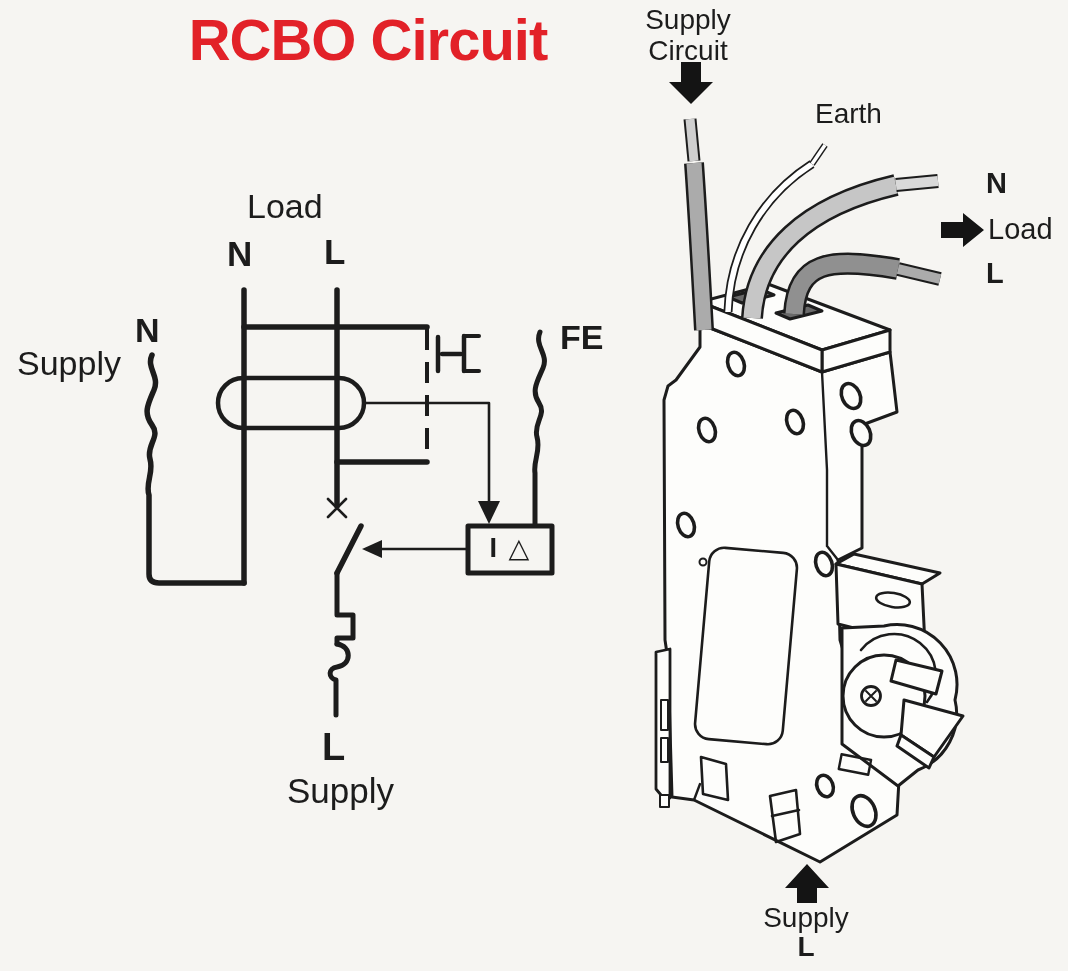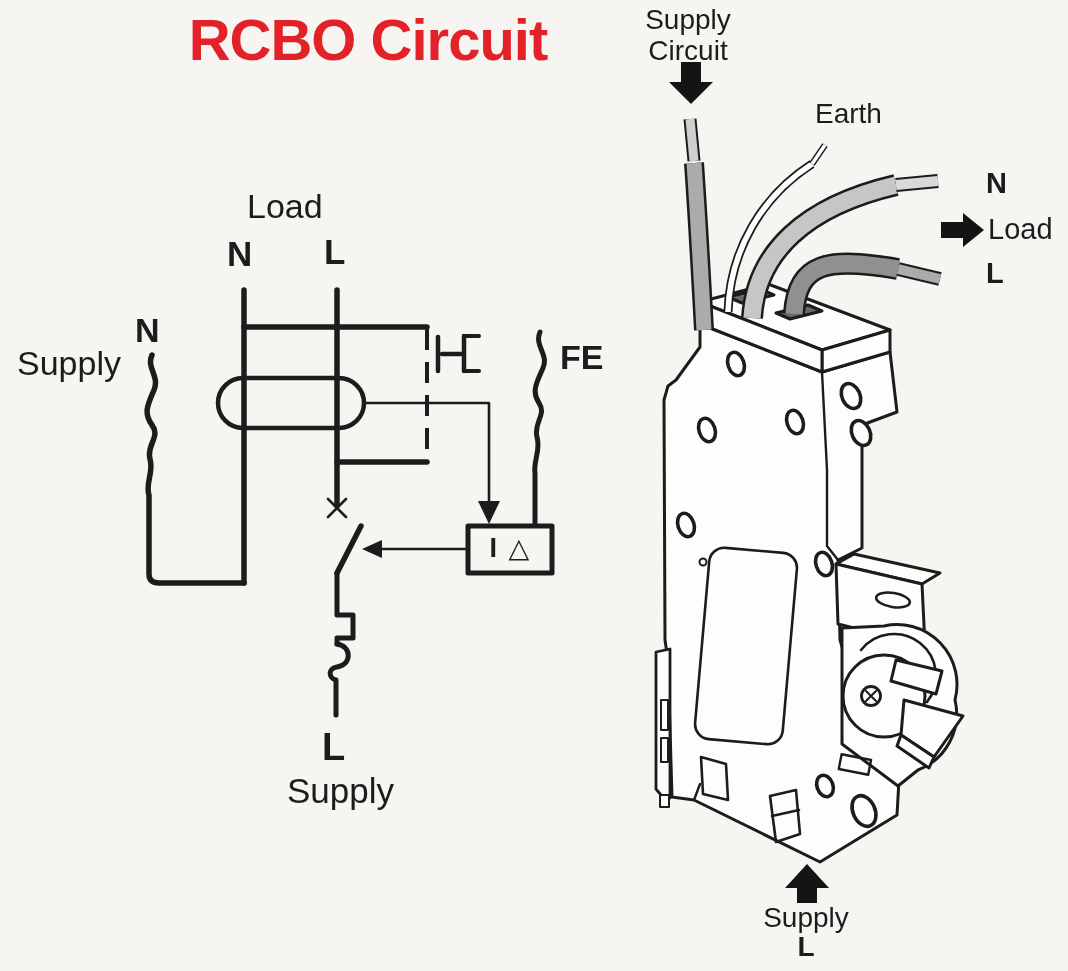--- a/index.html
+++ b/index.html
@@ -183,21 +183,21 @@
     </g>
   </svg>
 
   <div class="label title">RCBO Circuit</div>
 
   <div class="label fs34" style="left:247px;top:189px;">Load</div>
   <div class="label fs35 bold" style="left:227px;top:236px;">N</div>
   <div class="label fs35 bold" style="left:324px;top:234px;">L</div>
   <div class="label fs34" style="left:17px;top:346px;">Supply</div>
   <div class="label fs34 bold" style="left:135px;top:313px;">N</div>
-  <div class="label fs34 bold" style="left:560px;top:340px;">FE</div>
+  <div class="label fs34 bold" style="left:560px;top:320px;">FE</div>
   <div class="label rcd-label">I △</div>
   <div class="label fs38 bold" style="left:322px;top:728px;">L</div>
   <div class="label fs35" style="left:287px;top:773px;">Supply</div>
 
   <div class="label fs28 center two-line" style="left:628px;top:4px;width:120px;">
     <div>Supply</div>
     <div>Circuit</div>
   </div>
   <div class="label fs28" style="left:786px;top:99px;margin-left:29px;">Earth</div>
   <div class="label fs29 bold" style="left:986px;top:168px;">N</div>

